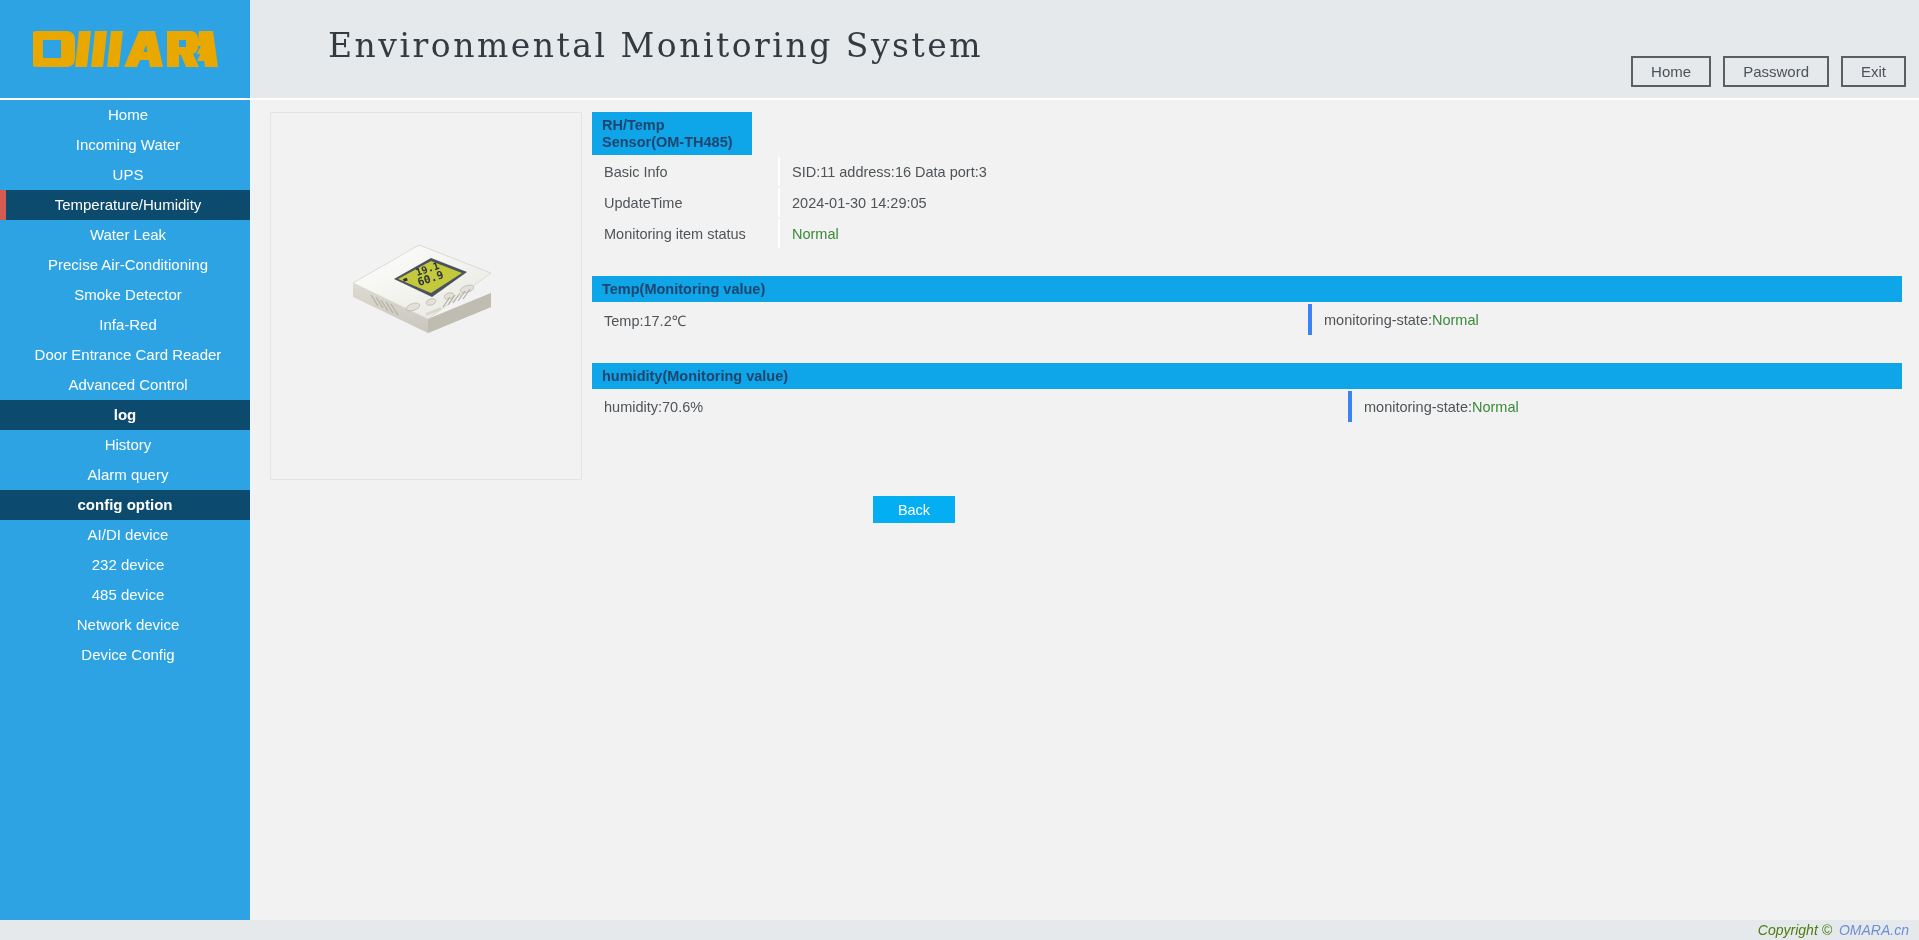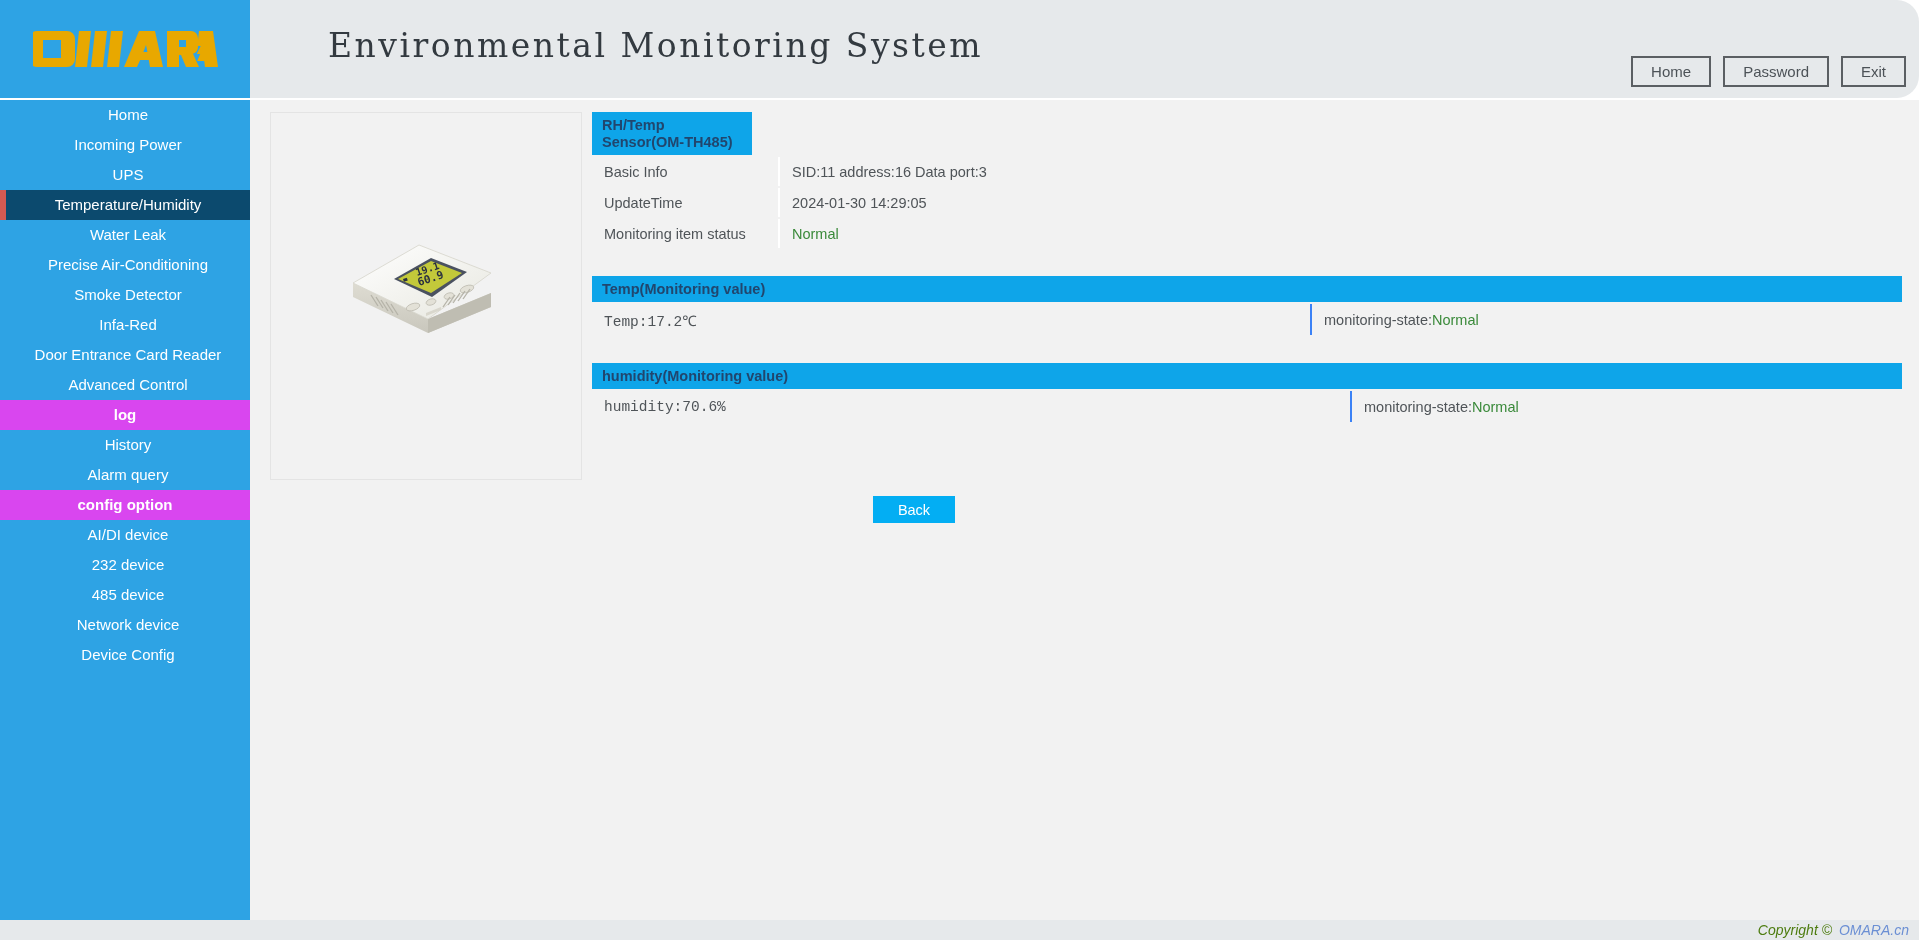--- a/index.html
+++ b/index.html
@@ -19,21 +19,20 @@
     background: #ffffff;
   }
 
   
   .header {
     position: absolute;
     top: 0; left: 0;
     width: 1919px;
     height: 98px;
     background: #e6e9eb;
-    border-radius: 22px;
   }
   .logo-block {
     position: absolute;
     top: 0; left: 0;
     width: 250px;
     height: 98px;
     background: #2ea3e4;
     display: flex;
     align-items: center;
     justify-content: center;
@@ -107,21 +106,21 @@
     height: 30px;
     background: #d45a52;
   }
   .nav-section {
     height: 30px;
     line-height: 30px;
     text-align: center;
     color: #ffffff;
     font-size: 15px;
     font-weight: bold;
-    background: #d946ef;
+    background: #0c4a6e;
     width: 250px;
     margin-left: 0;
     cursor: default;
   }
 
   
   .main {
     position: absolute;
     left: 250px;
     top: 100px;
@@ -192,21 +191,21 @@
     border-spacing: 0 2px;
     font-size: 14.5px;
   }
   table.mv td {
     background: #f2f2f2;
     height: 31px;
     padding: 0 12px;
     color: #4f5458;
     vertical-align: middle;
   }
-  td.mv-left { border-right: 2px solid #3b82f6; font-family: Liberation Mono, monospace; }
+  td.mv-left { border-right: 4px solid #3b82f6; }
 
   .sect-gap { height: 26px; }
 
   .back-wrap {
     position: absolute;
     left: 0;
     top: 396px;
     width: 1328px;
     text-align: center;
   }
@@ -275,21 +274,21 @@
 
     <div class="header-buttons">
       <button class="hdr-btn">Home</button>
       <button class="hdr-btn">Password</button>
       <button class="hdr-btn">Exit</button>
     </div>
   </div>
 
   <nav class="sidebar">
     <div class="nav-item">Home</div>
-    <div class="nav-item">Incoming Power</div>
+    <div class="nav-item">Incoming Water</div>
     <div class="nav-item">UPS</div>
     <div class="nav-item active">Temperature/Humidity</div>
     <div class="nav-item">Water Leak</div>
     <div class="nav-item">Precise Air-Conditioning</div>
     <div class="nav-item">Smoke Detector</div>
     <div class="nav-item">Infa-Red</div>
     <div class="nav-item">Door Entrance Card Reader</div>
     <div class="nav-item">Advanced Control</div>
     <div class="nav-section">log</div>
     <div class="nav-item">History</div>

